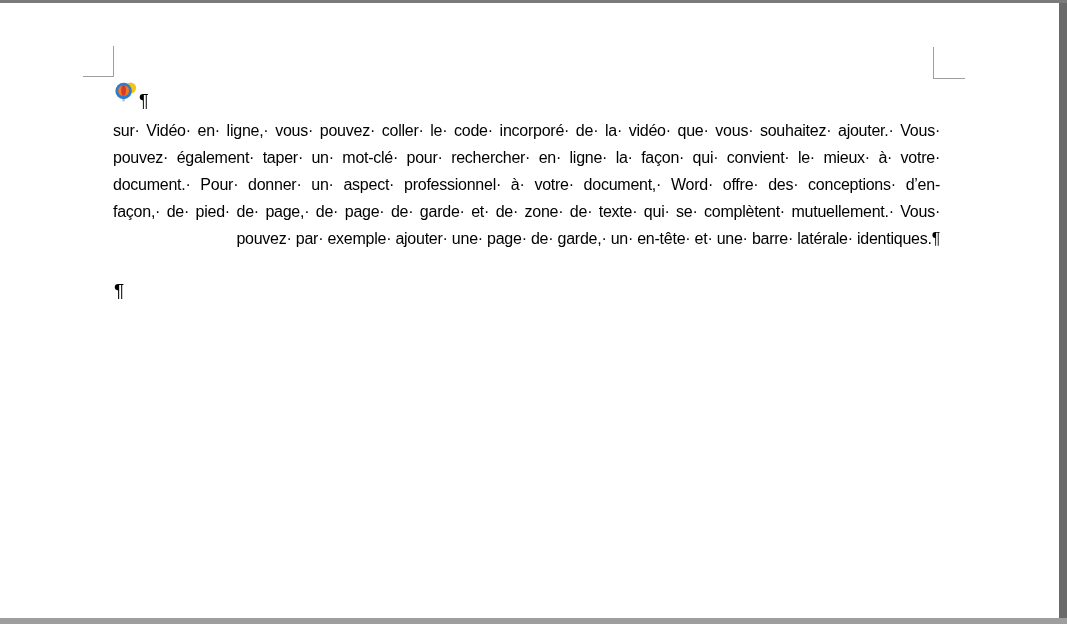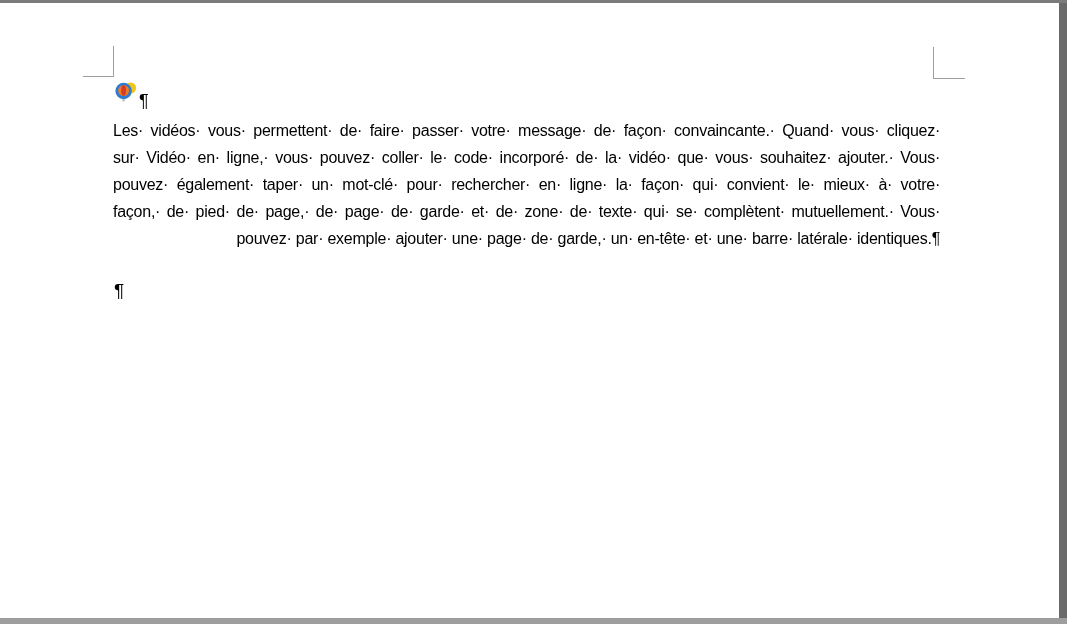--- a/index.html
+++ b/index.html
@@ -127,22 +127,22 @@
     <circle cx="9.6" cy="11" r="8.2" fill="#2e7bd2"></circle>
 
     <circle cx="9.6" cy="10.6" r="5.4" fill="#f07c1f"></circle>
     <ellipse cx="9.6" cy="10.6" rx="2.4" ry="5.3" fill="#d63a2a"></ellipse>
 
     <path d="M8.2 19 l2.8 0 l-0.5 2.6 l-1.8 0 z" fill="#b9bec4"></path>
   </svg>
   <span class="pilcrow-after-image">¶</span>
 
   <div class="text-block">
-    <div class="line just">Les· vidéos· vous· permettent· de· faire· passer· votre· message· de· façon· convaincante.· Quand· vous· cliquez·</div>
     <div class="line just">sur· Vidéo· en· ligne,· vous· pouvez· coller· le· code· incorporé· de· la· vidéo· que· vous· souhaitez· ajouter.· Vous·</div>
     <div class="line just">pouvez· également· taper· un· mot-clé· pour· rechercher· en· ligne· la· façon· qui· convient· le· mieux· à· votre·</div>
+    <div class="line just">document.· Pour· donner· un· aspect· professionnel· à· votre· document,· Word· offre· des· conceptions· d’en-</div>
     <div class="line just">façon,· de· pied· de· page,· de· page· de· garde· et· de· zone· de· texte· qui· se· complètent· mutuellement.· Vous·</div>
     <div class="line last">pouvez· par· exemple· ajouter· une· page· de· garde,· un· en-tête· et· une· barre· latérale· identiques.¶</div>
   </div>
 
   <span class="empty-pilcrow">¶</span>
 
 </div>
 
 </body></html>

